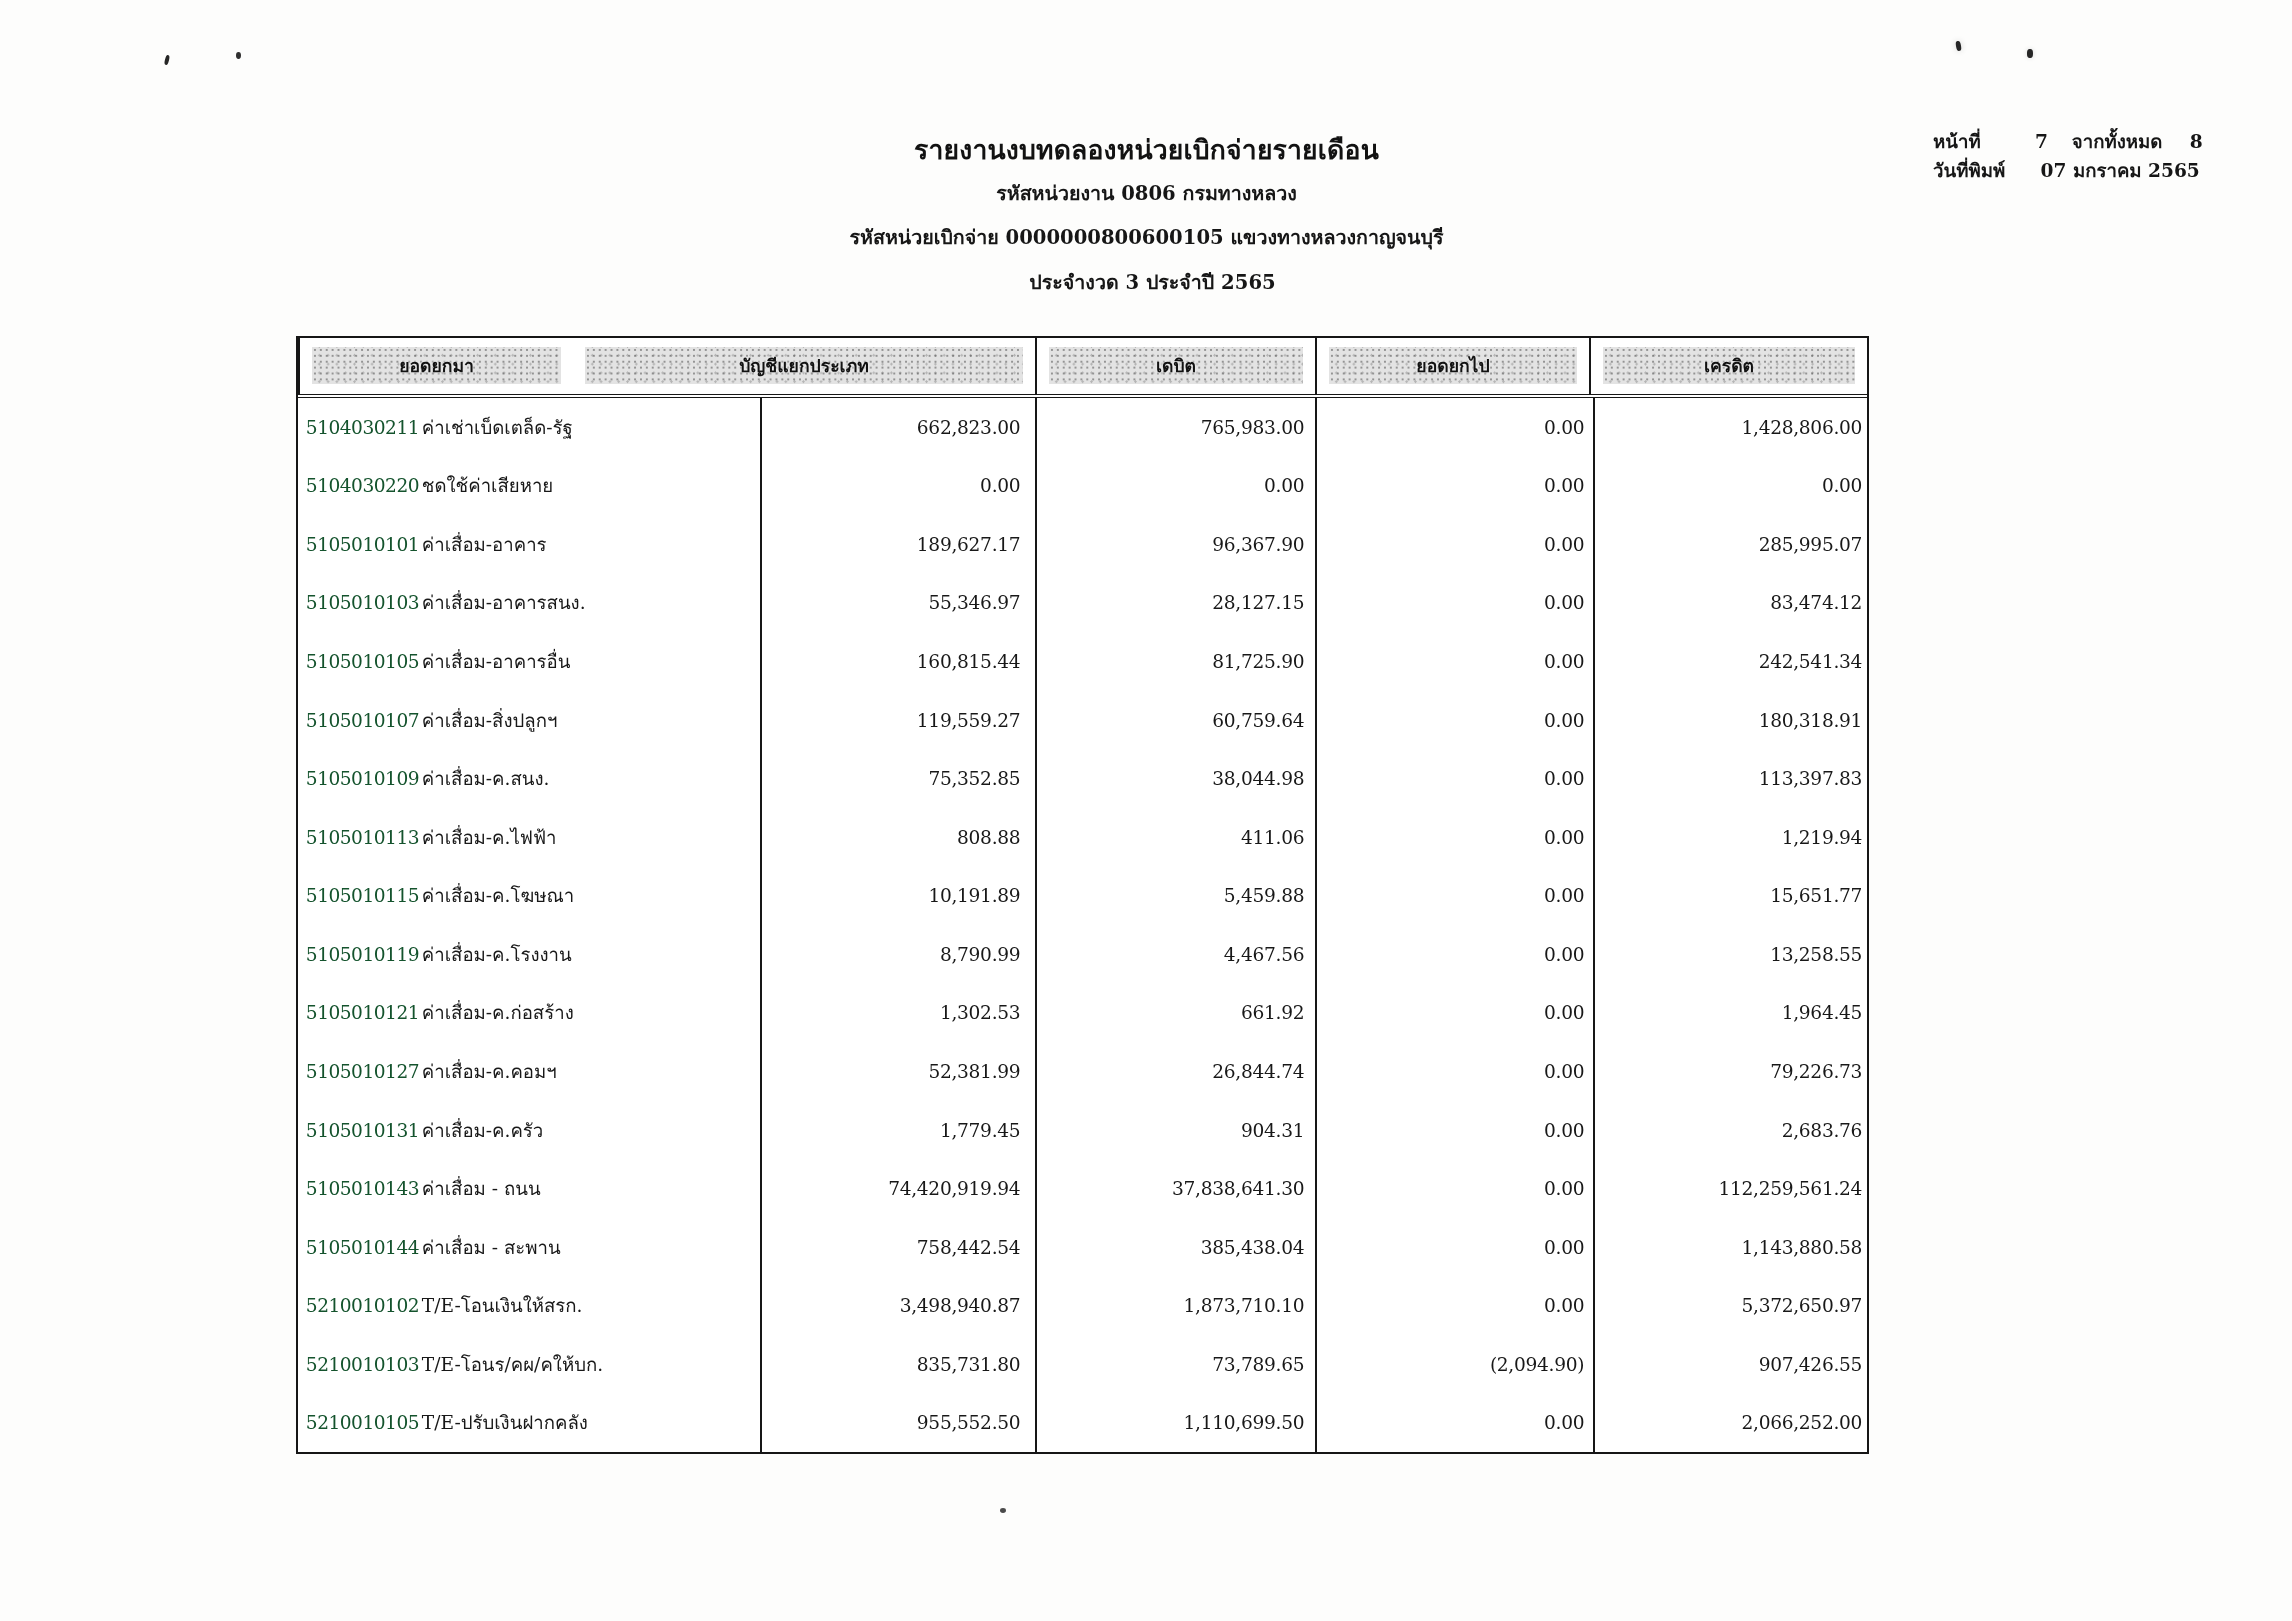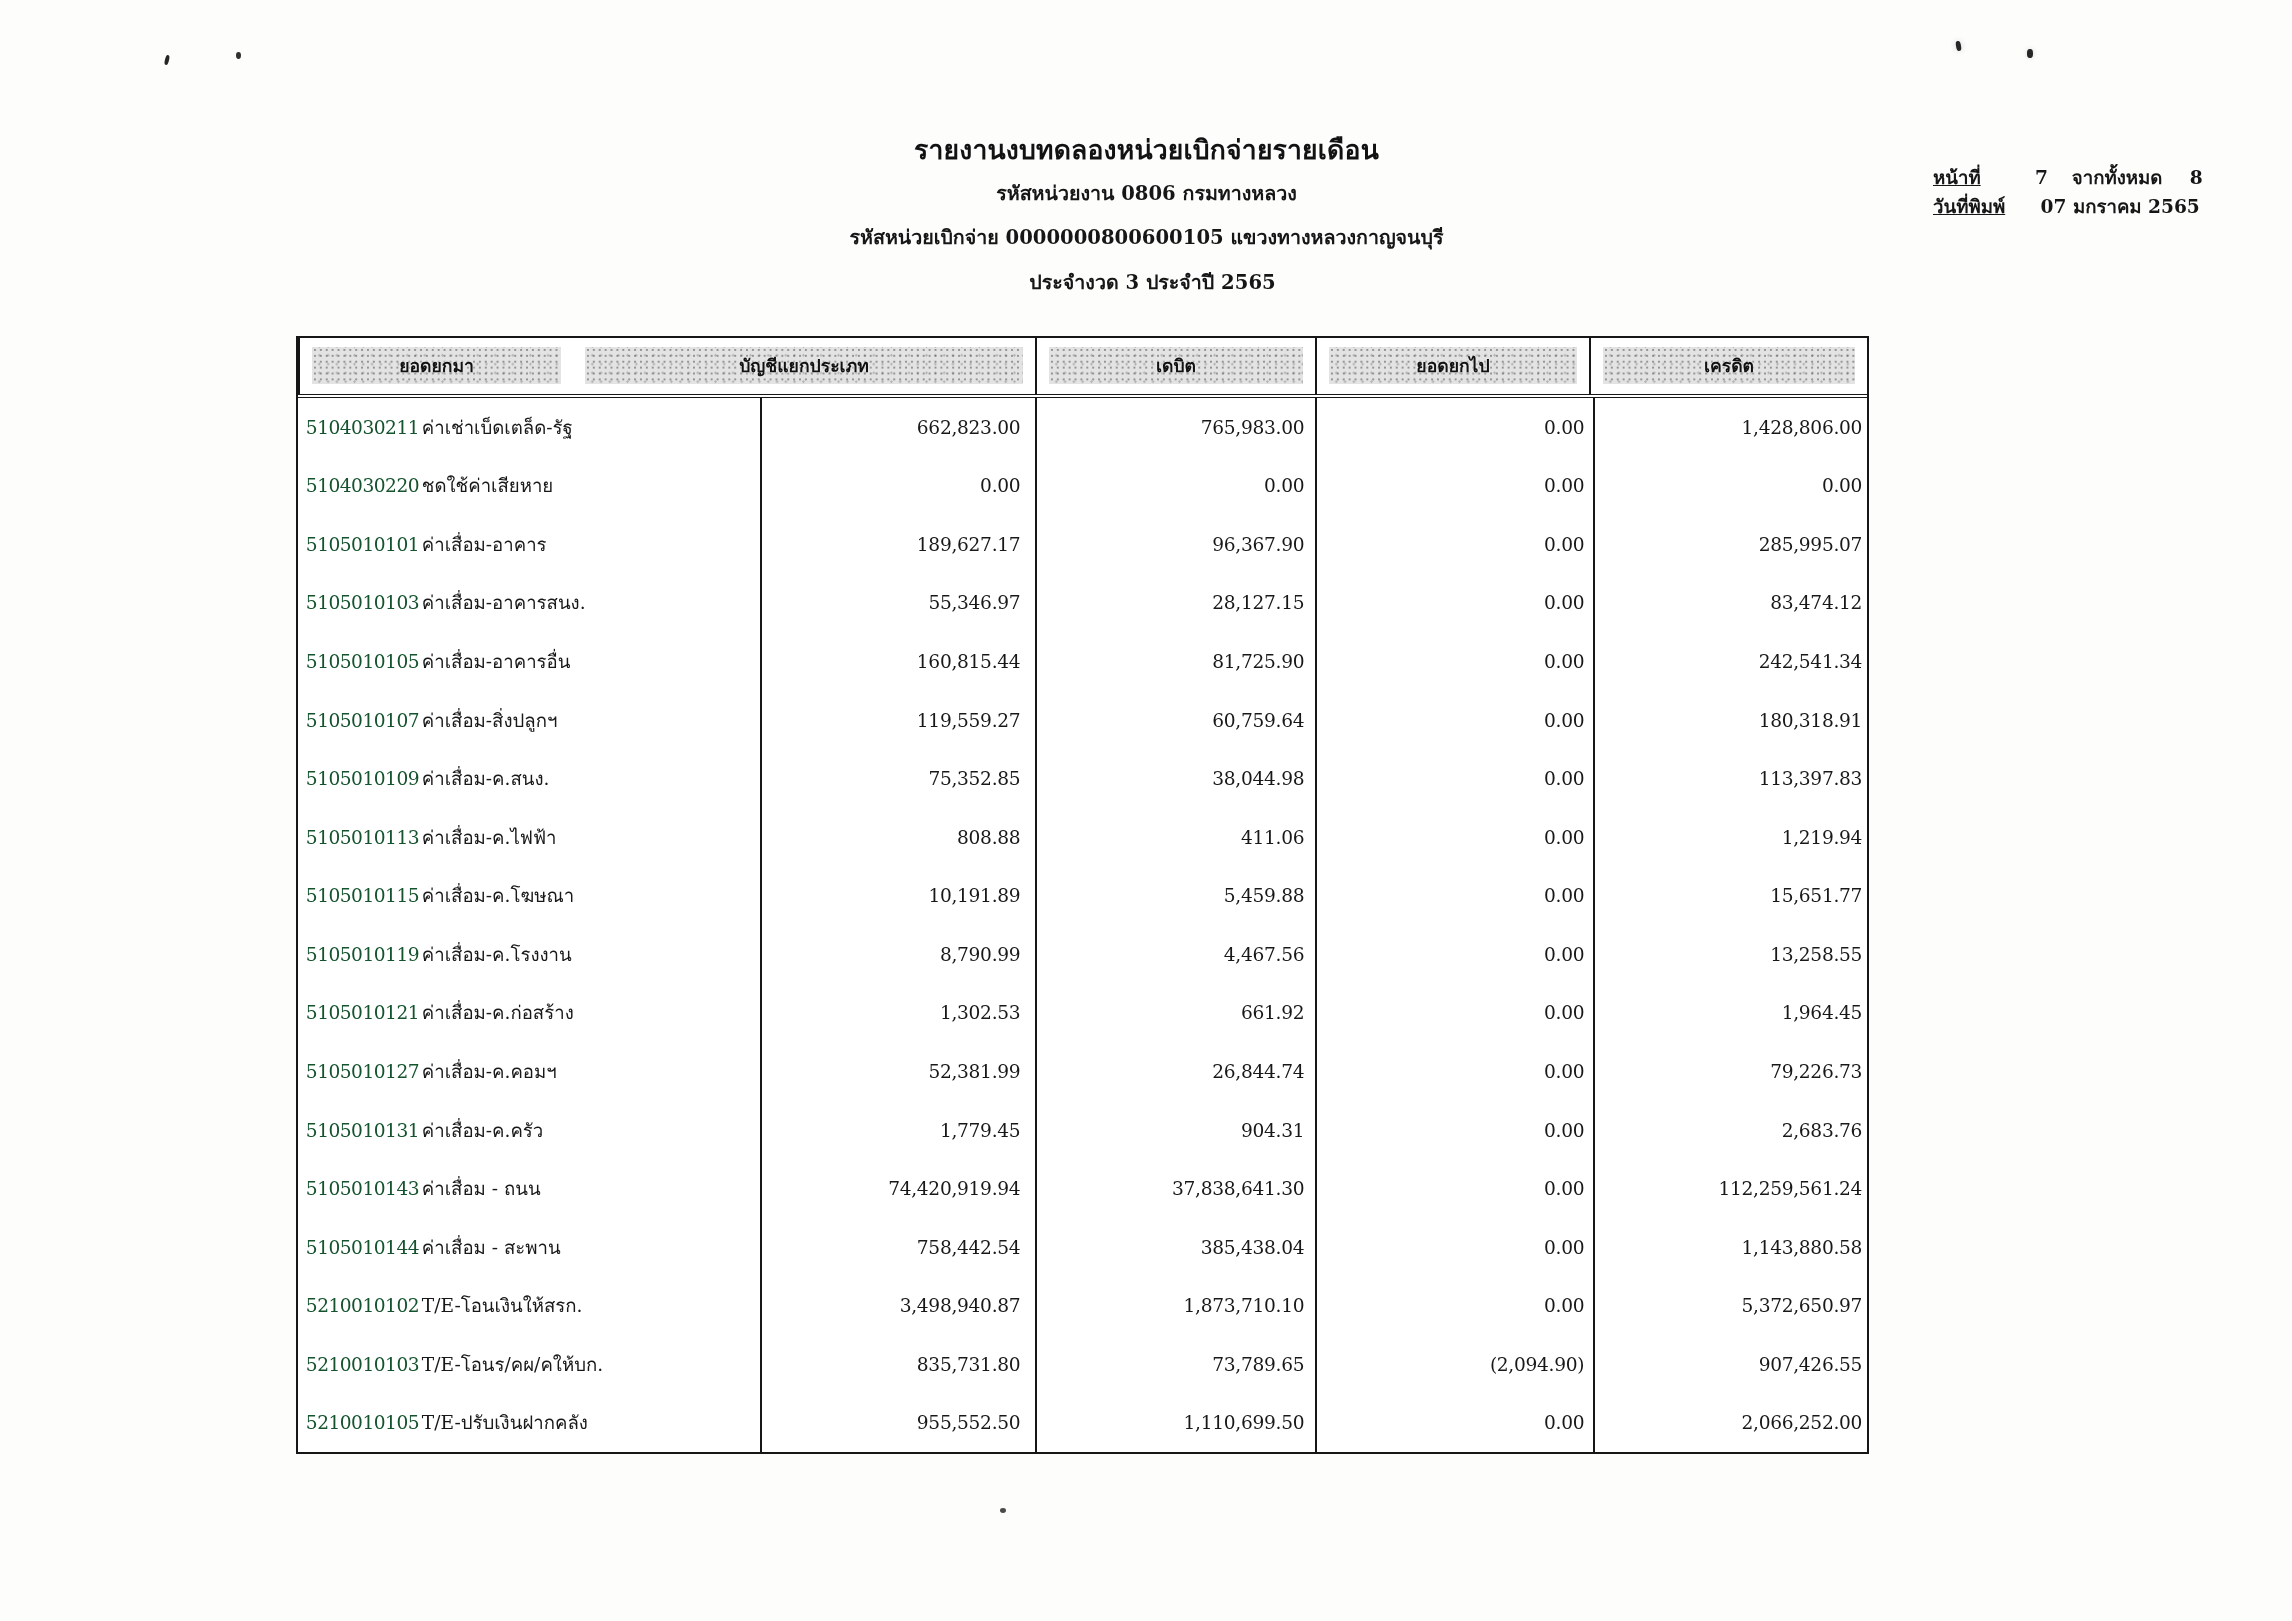--- a/index.html
+++ b/index.html
@@ -25,23 +25,23 @@
   }
   .doc-sub.l2{margin-top:14.7px;}
   .doc-sub.l3{margin-top:18.6px;}
   .doc-sub.l4{margin-top:19.6px;margin-left:12px;}
   
   .page-info{
     position:absolute;left:1933px;top:127px;width:294px;
     font-size:18.6px;font-weight:bold;color:#161616;
   }
   .pi-row{display:flex;align-items:baseline;line-height:29px;}
-  .pi-label{width:90px;text-decoration:underline;}
+  .pi-label{width:90px;}
   .pi-pagenum{width:37px;text-align:center;}
-  .pi-oflabel{margin-left:11.8px;margin-top:36px;}
+  .pi-oflabel{margin-left:11.8px;}
   .pi-total{margin-left:27.4px;}
   .pi-date{margin-left:17.6px;}
   
   .tbl{
     position:absolute;left:296px;top:336px;width:1573px;height:1118px;
     border:2.9px solid #161616;box-sizing:border-box;
     display:flex;flex-direction:column;
     background:#fff;
   }
   .thead{

